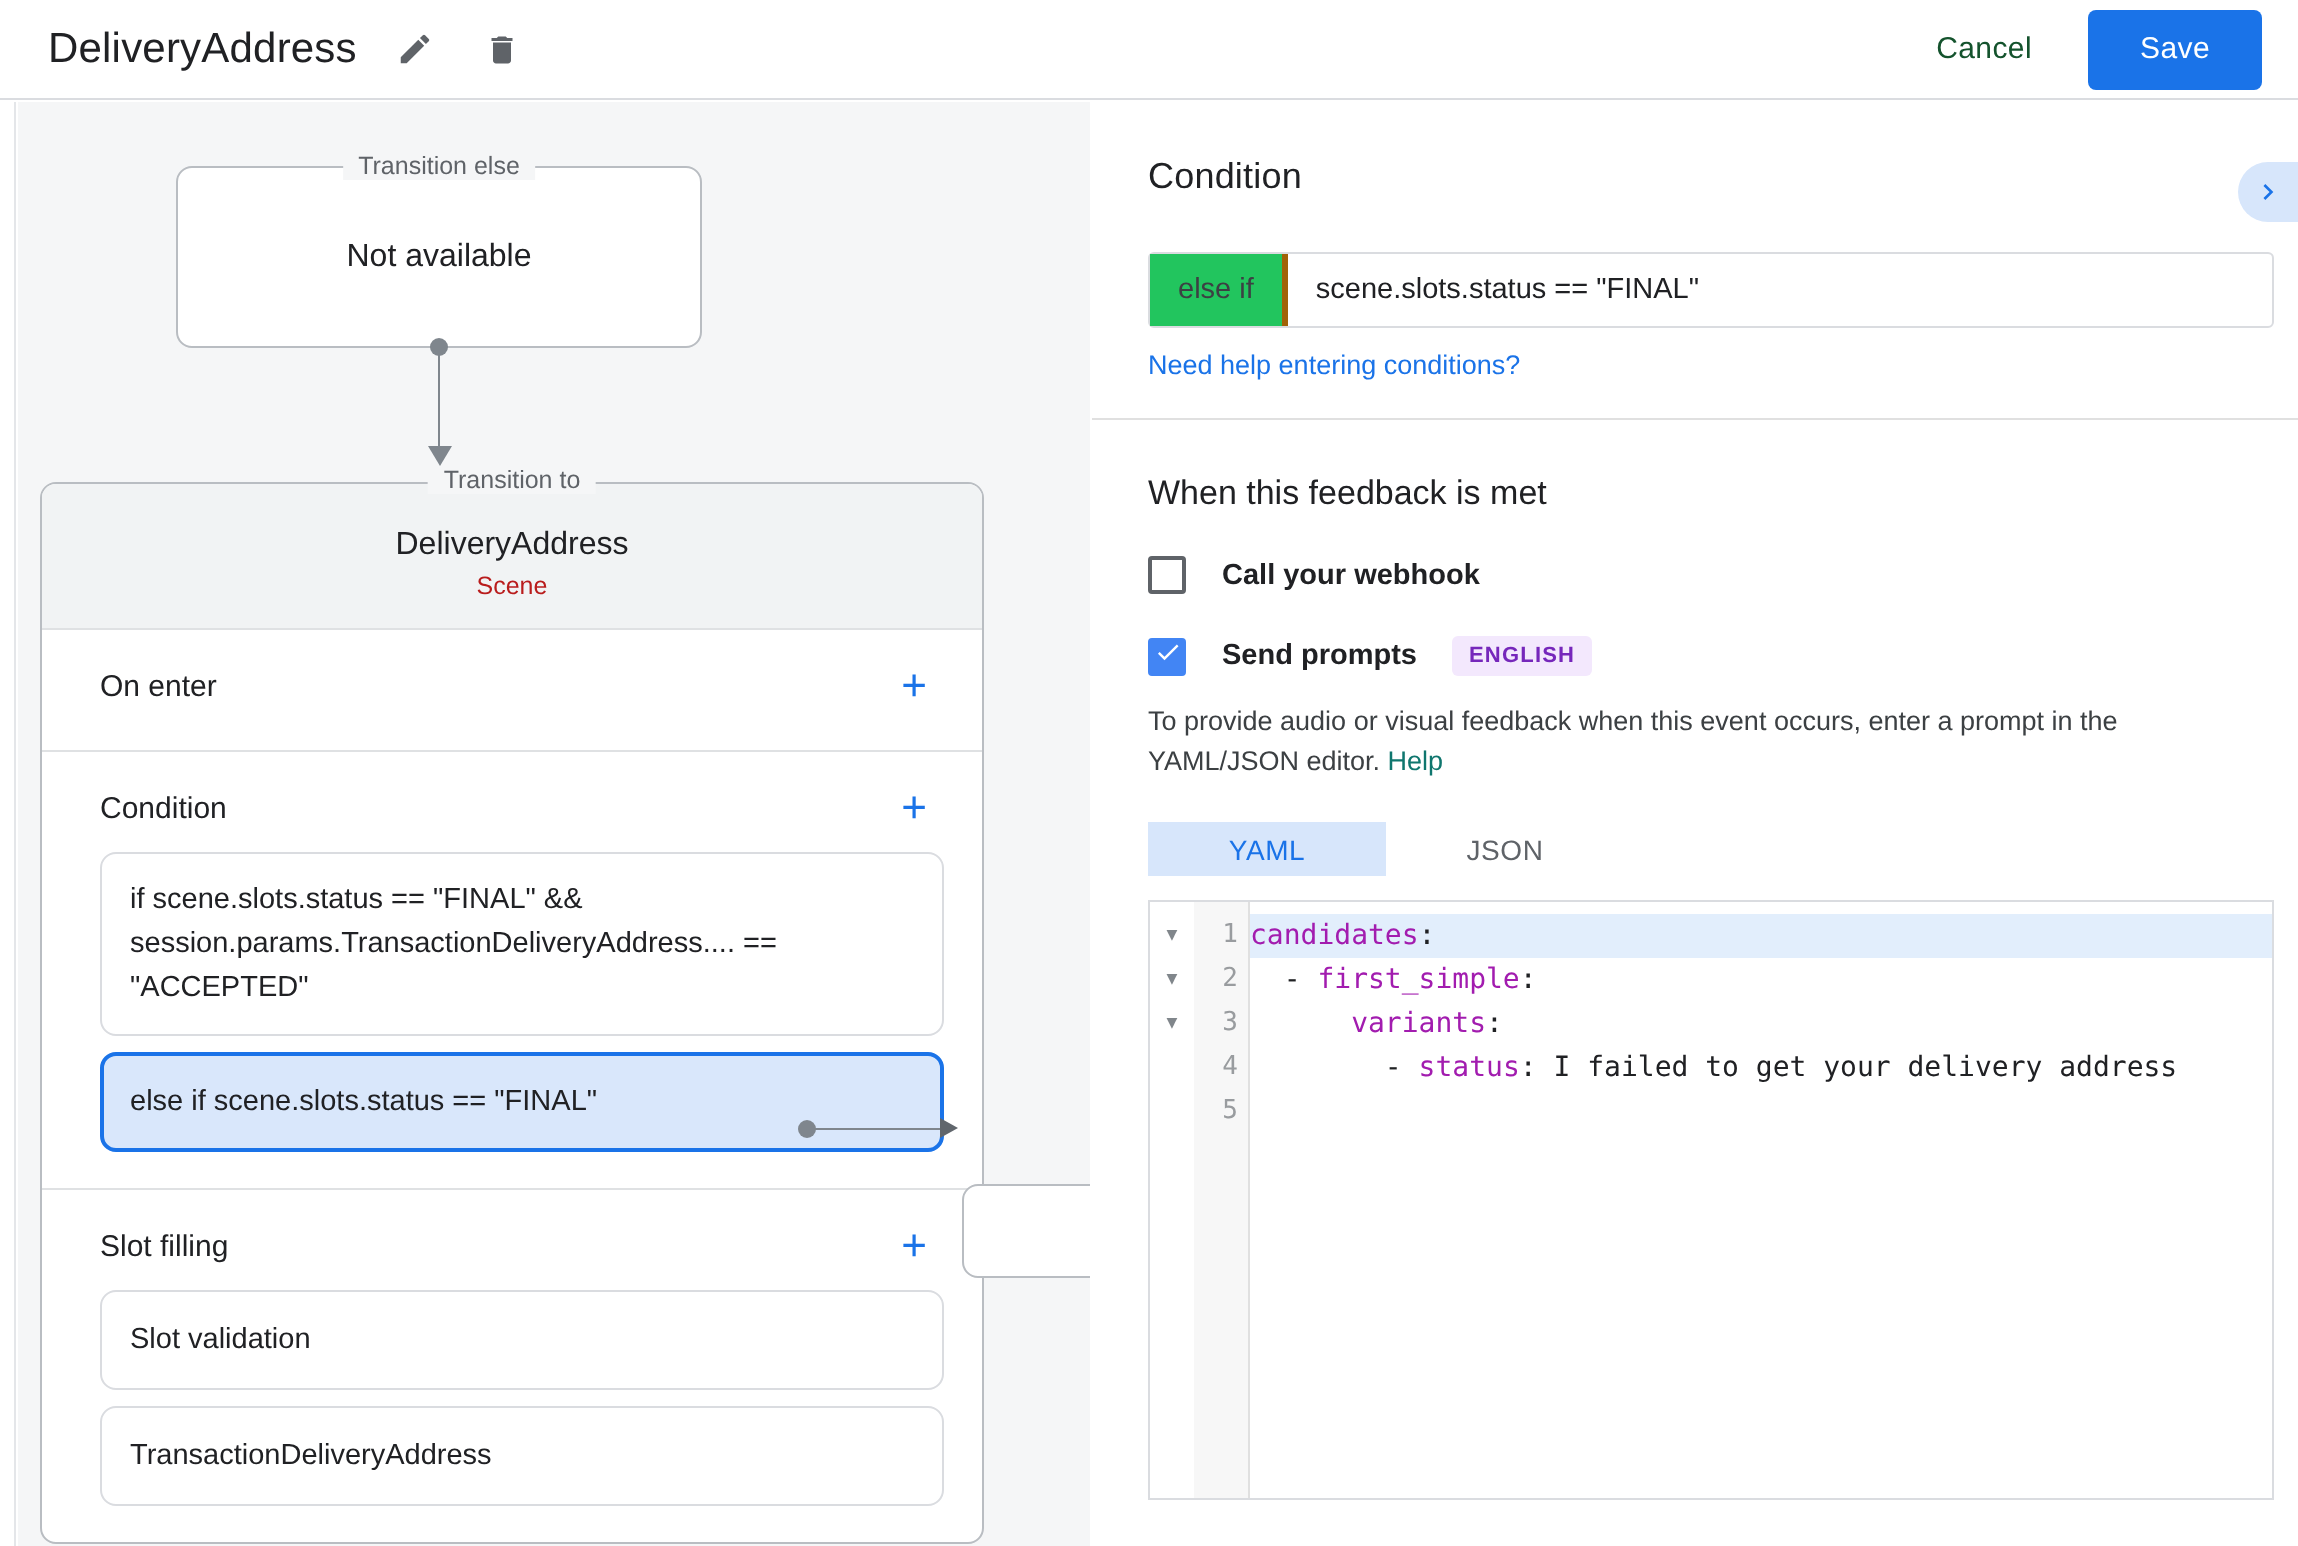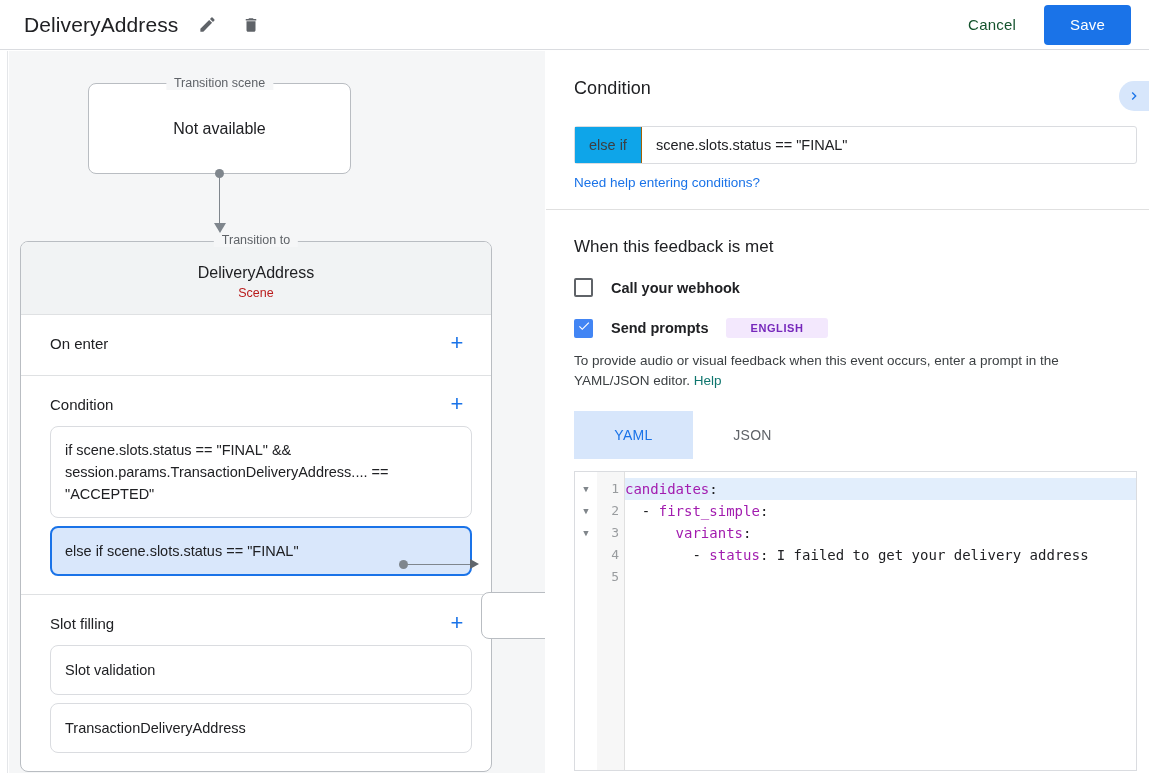--- a/index.html
+++ b/index.html
@@ -204,22 +204,22 @@
 
   .cond-row {
     margin-top: 27px;
     display: flex;
     border: 1px solid #dadce0;
     border-radius: 3px;
     height: 38px;
     width: 563px;
   }
   .cond-prefix {
-    background: #0ea5e9;
-    border-right: 1px solid #a16207;
+    background: #22c55e;
+    border-right: 3px solid #a16207;
     display: flex; align-items: center;
     padding: 17px 14px;
     font-size: 14.5px; color: #3c4043;
     white-space: nowrap;
   }
   .cond-input {
     flex: 1 1 auto;
     border: none; outline: none;
     padding: 0 14px;
     font-size: 14.5px; color: #202124;
@@ -253,34 +253,34 @@
     display: flex; align-items: center; justify-content: center;
   }
   .cb-label {
     margin-left: 18px;
     font-size: 14.5px; font-weight: bold; color: #202124;
   }
   .lang-badge {
     margin-left: 18px;
     background: #f3e8fd; color: #7627bb;
     font-size: 11px; letter-spacing: .6px;
-    padding: 4px 24px; border-radius: 3px;
+    padding: 4px 8px; border-radius: 3px;
     font-weight: bold;
   }
   .hint {
     margin-top: 13px;
     font-size: 13.5px; color: #3c4043; line-height: 20px;
     max-width: 552px;
   }
   .hint a { color: #0f766e; text-decoration: none; cursor: pointer; }
 
   
   .tabs { display: flex; margin-top: 20px; }
   .tab {
-    width: 119px; height: 48px;
+    width: 119px; height: 27px;
     display: flex; align-items: center; justify-content: center;
     font-size: 14px; color: #5f6368; cursor: pointer;
     background: transparent; border: none;
     font-family: "Liberation Sans", sans-serif;
     letter-spacing: .3px;
   }
   .tab.active { background: #d7e6fb; color: #1a73e8; }
 
   
   .editor {
@@ -353,21 +353,21 @@
 
     <button class="cancel-btn">Cancel</button>
     <button class="save-btn">Save</button>
   </div>
 
   <div class="left-rail"></div>
 
   <div class="canvas">
 
     <div class="fs-card" id="transition-from">
-      <div class="fs-legend">Transition scene</div>
+      <div class="fs-legend">Transition else</div>
       <div class="body">Not available</div>
     </div>
 
     <div class="conn-dot" style="left:206px; top:118px;"></div>
     <div class="conn-line" style="left:210px; top:122px; width:1px; height:54px;"></div>
     <div class="arrow-down" style="left:205px; top:172px;"></div>
 
     <div id="transition-to">
       <div class="legend">Transition to</div>
 

